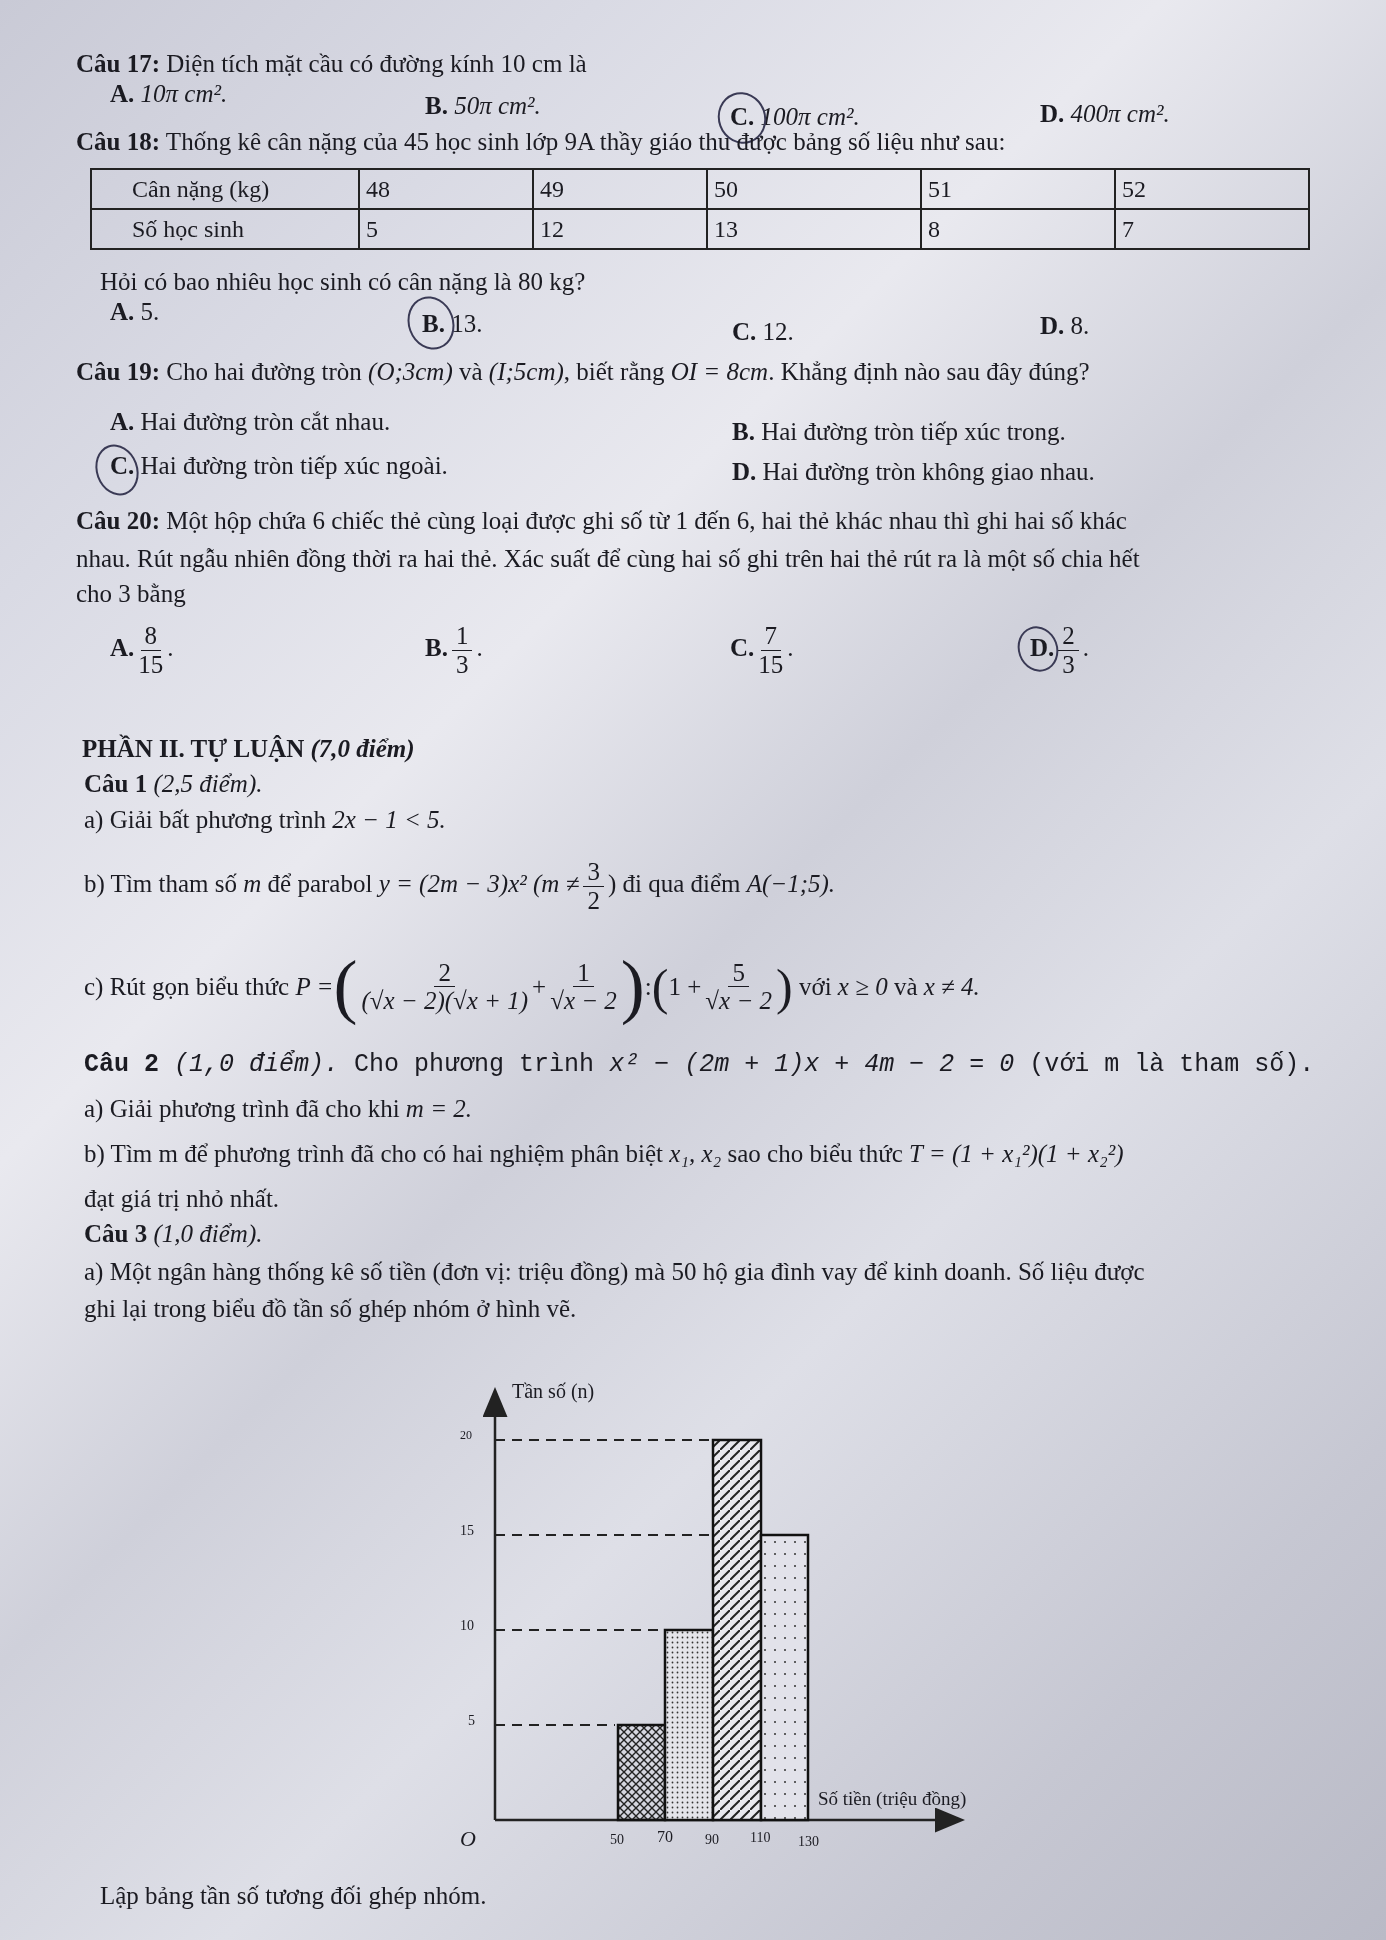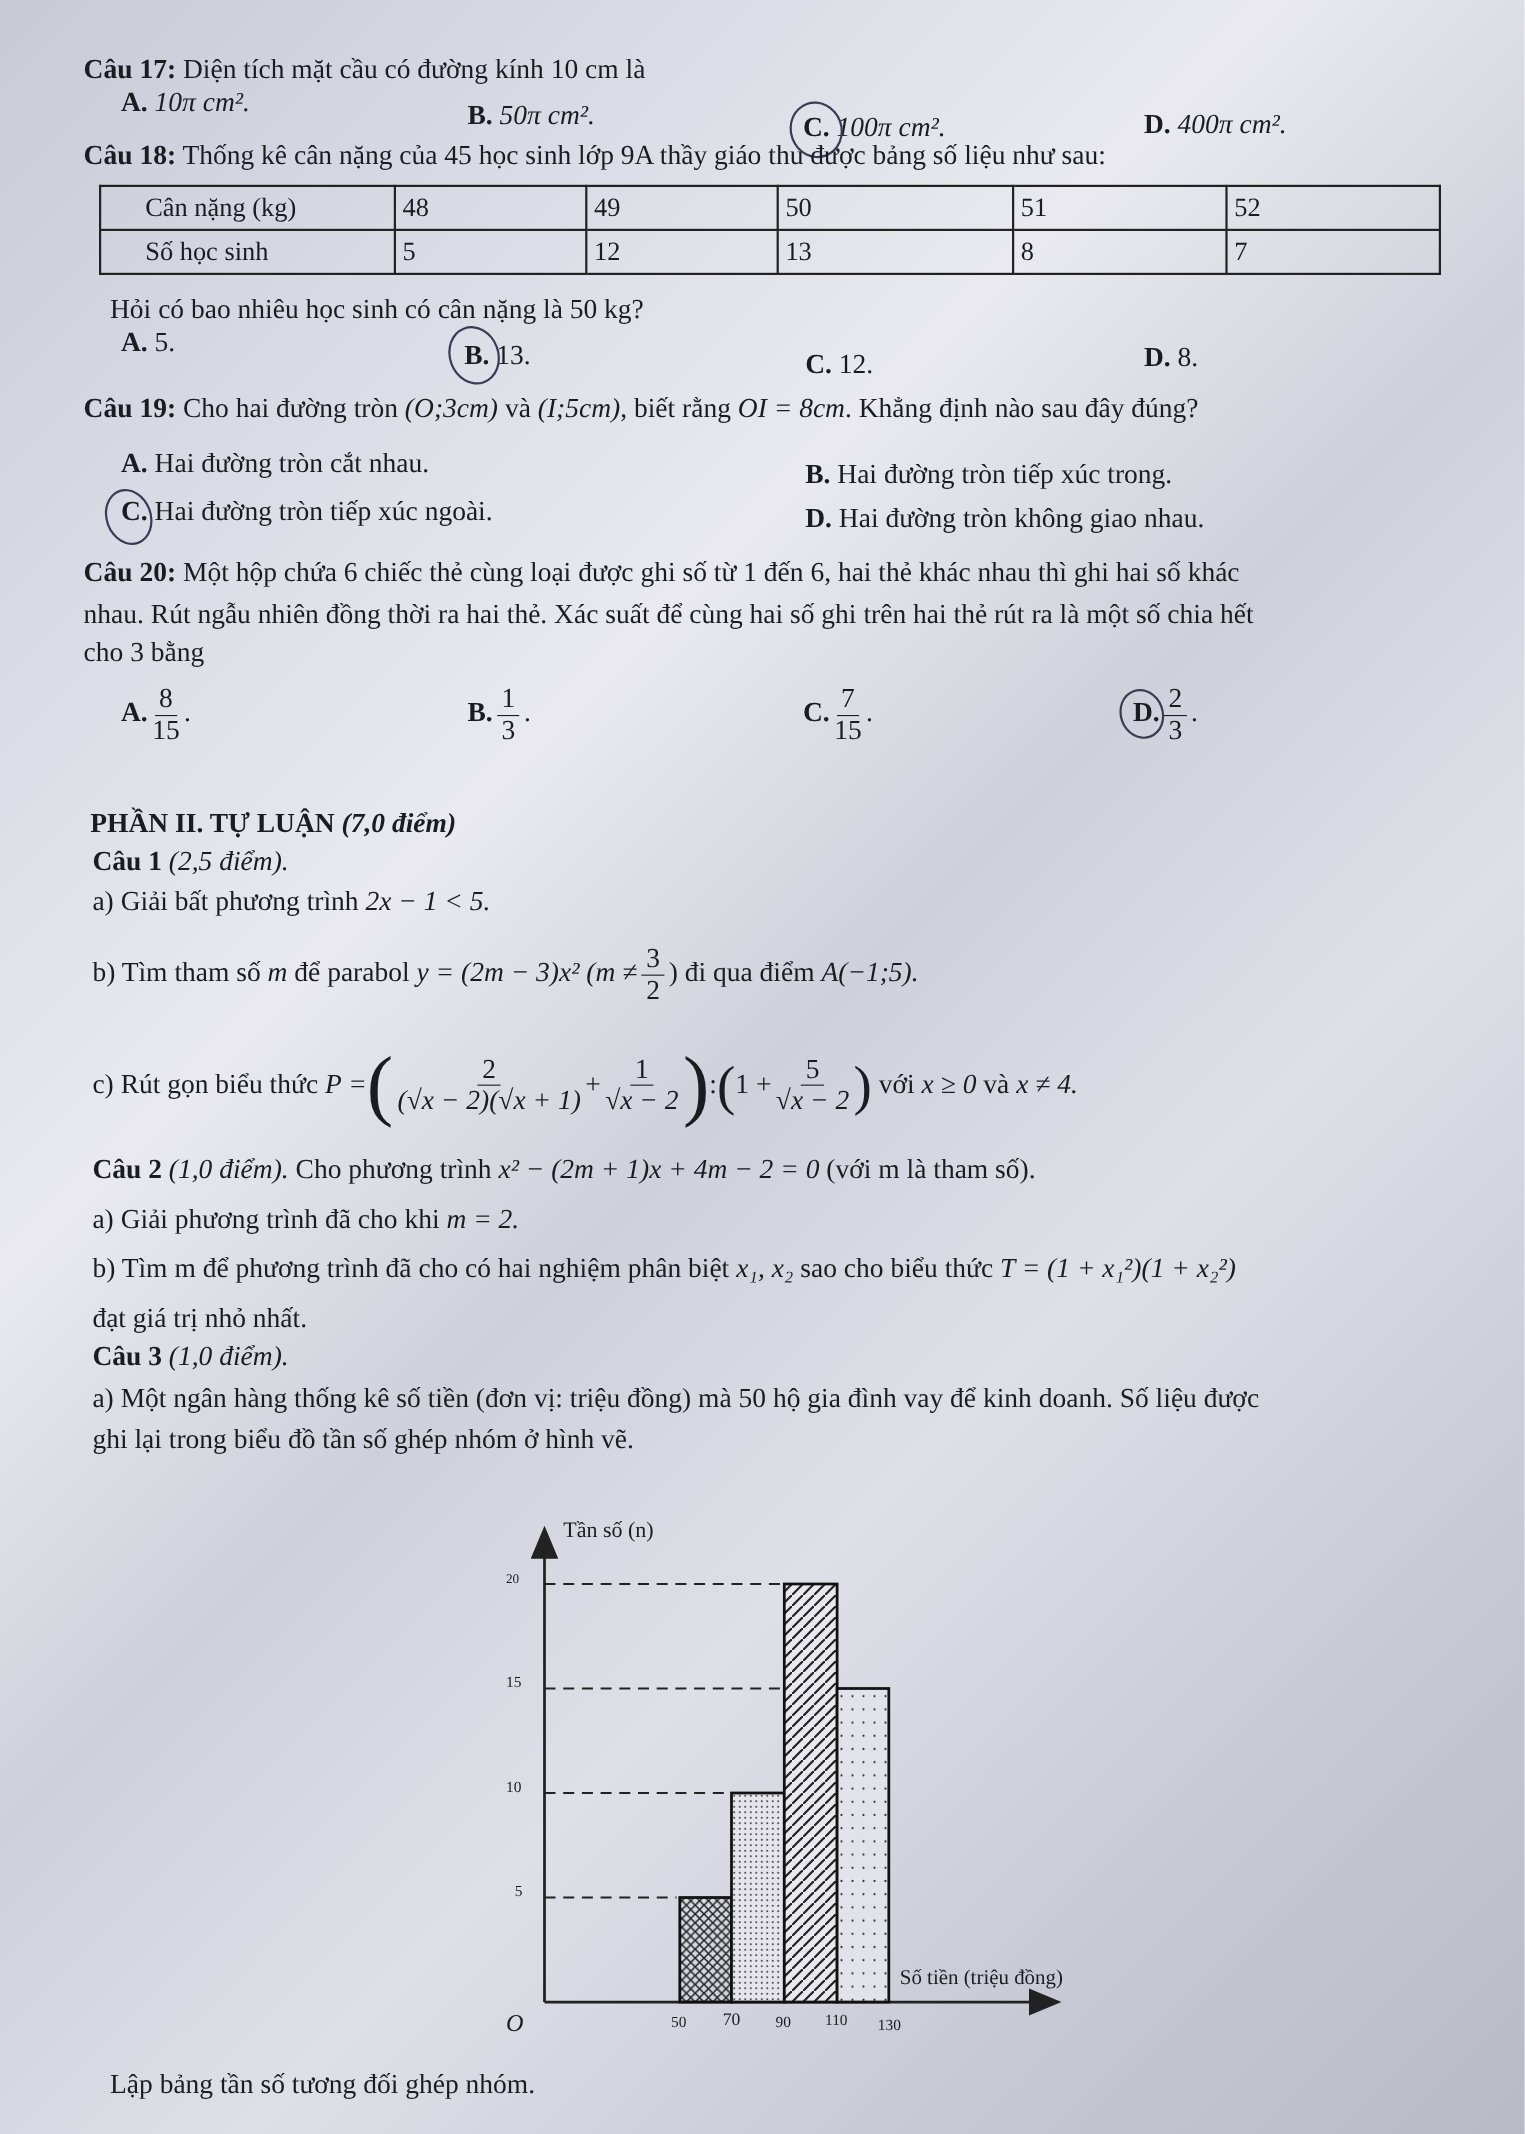--- a/index.html
+++ b/index.html
@@ -52,21 +52,21 @@
   <tr>
     <td>Số học sinh</td>
     <td>5</td>
     <td>12</td>
     <td>13</td>
     <td>8</td>
     <td>7</td>
   </tr>
 </tbody>
   </table>
-<div class="abs q" style="left:100px;top:268px;">Hỏi có bao nhiêu học sinh có cân nặng là 50 kg?</div>
+<div class="abs q" style="left:100px;top:268px;">Hỏi có bao nhiêu học sinh có cân nặng là 80 kg?</div>
 <div class="abs opt" style="left:110px;top:298px;"><span class="b">A.</span> <span>5.</span></div>
 <div class="abs opt" style="left:422px;top:310px;"><span class="b">B.</span> <span>13.</span></div>
 <div class="circle" style="left:408px;top:296px;width:42px;height:50px;"></div>
 <div class="abs opt" style="left:732px;top:318px;"><span class="b">C.</span> <span>12.</span></div>
 <div class="abs opt" style="left:1040px;top:312px;"><span class="b">D.</span> <span>8.</span></div>
 
 <div class="abs q" style="left:76px;top:358px;">
   <span class="b">Câu 19:</span>
   <span>Cho hai đường tròn</span>
   <span class="math">(O;3cm)</span>
@@ -130,21 +130,21 @@
   <span>:</span>
   <span style="font-size:50px;">(</span><span>1 +</span>
   <span class="frac">
       <span class="n">5</span>
       <span class="math">√x − 2</span>
     </span>
   <span style="font-size:50px;">)</span>&nbsp;
   <span>với</span>&nbsp;<span class="math">x ≥ 0</span>&nbsp;<span>và</span>&nbsp;<span class="math">x ≠ 4.</span>
 </div>
 
-<div class="abs q" style="left:84px;top:1050px;">
+<div class="abs q" style="left:84px;top:1050px;font-family:Liberation Mono, monospace;">
   <span class="b">Câu 2</span> <span class="it">(1,0 điểm).</span> <span>Cho phương trình</span>
   <span class="math">x² − (2m + 1)x + 4m − 2 = 0</span> <span>(với m là tham số).</span>
 </div>
 <div class="abs q" style="left:84px;top:1095px;"><span>a) Giải phương trình đã cho khi</span> <span class="math">m = 2.</span></div>
 <div class="abs q" style="left:84px;top:1140px;">
   <span>b) Tìm m để phương trình đã cho có hai nghiệm phân biệt</span> <span class="math">x₁, x₂</span> <span>sao cho biểu thức</span> <span class="math">T = (1 + x₁²)(1 + x₂²)</span>
 </div>
 <div class="abs q" style="left:84px;top:1185px;">đạt giá trị nhỏ nhất.</div>
 
 <div class="abs q" style="left:84px;top:1220px;"><span class="b">Câu 3</span> <span class="it">(1,0 điểm).</span></div>

